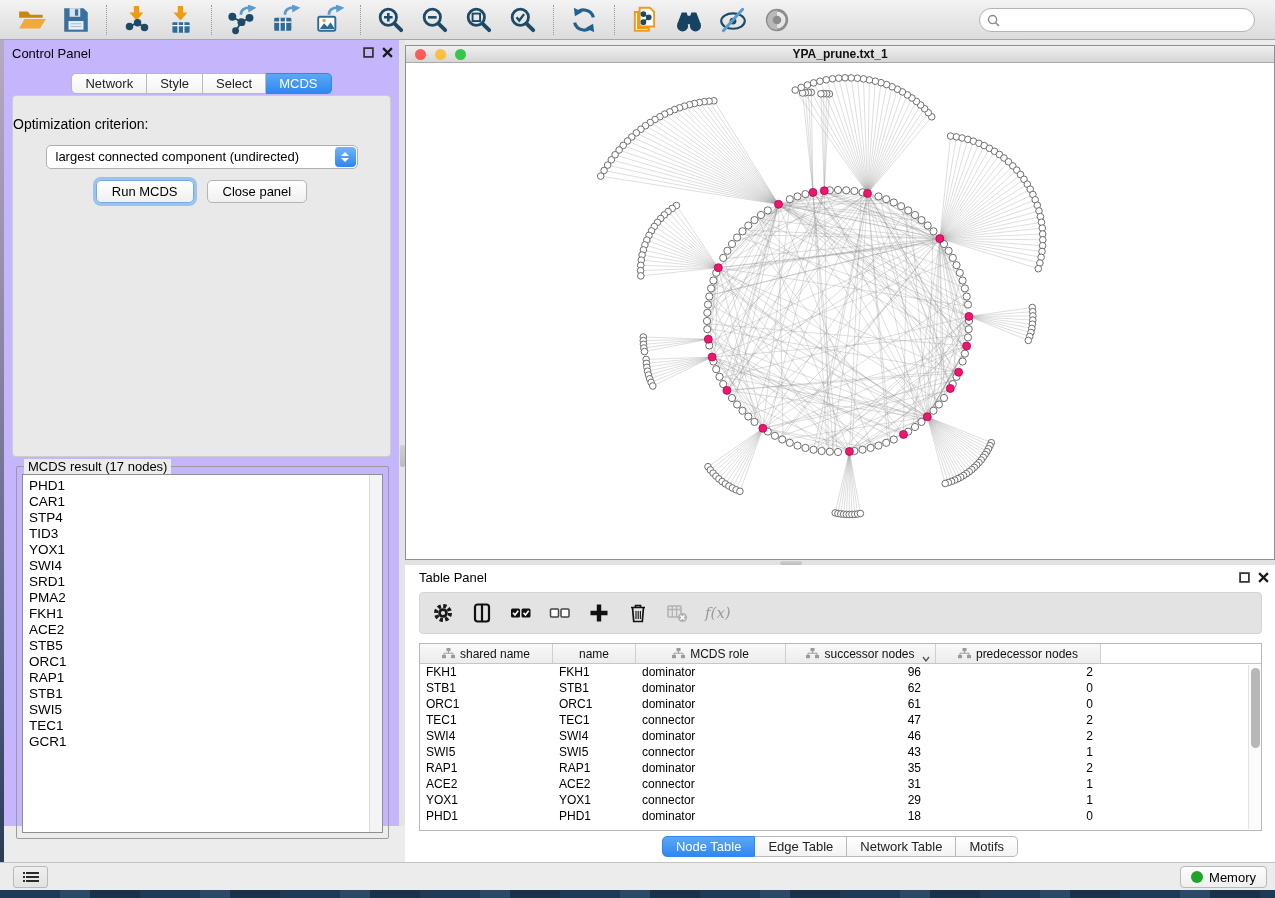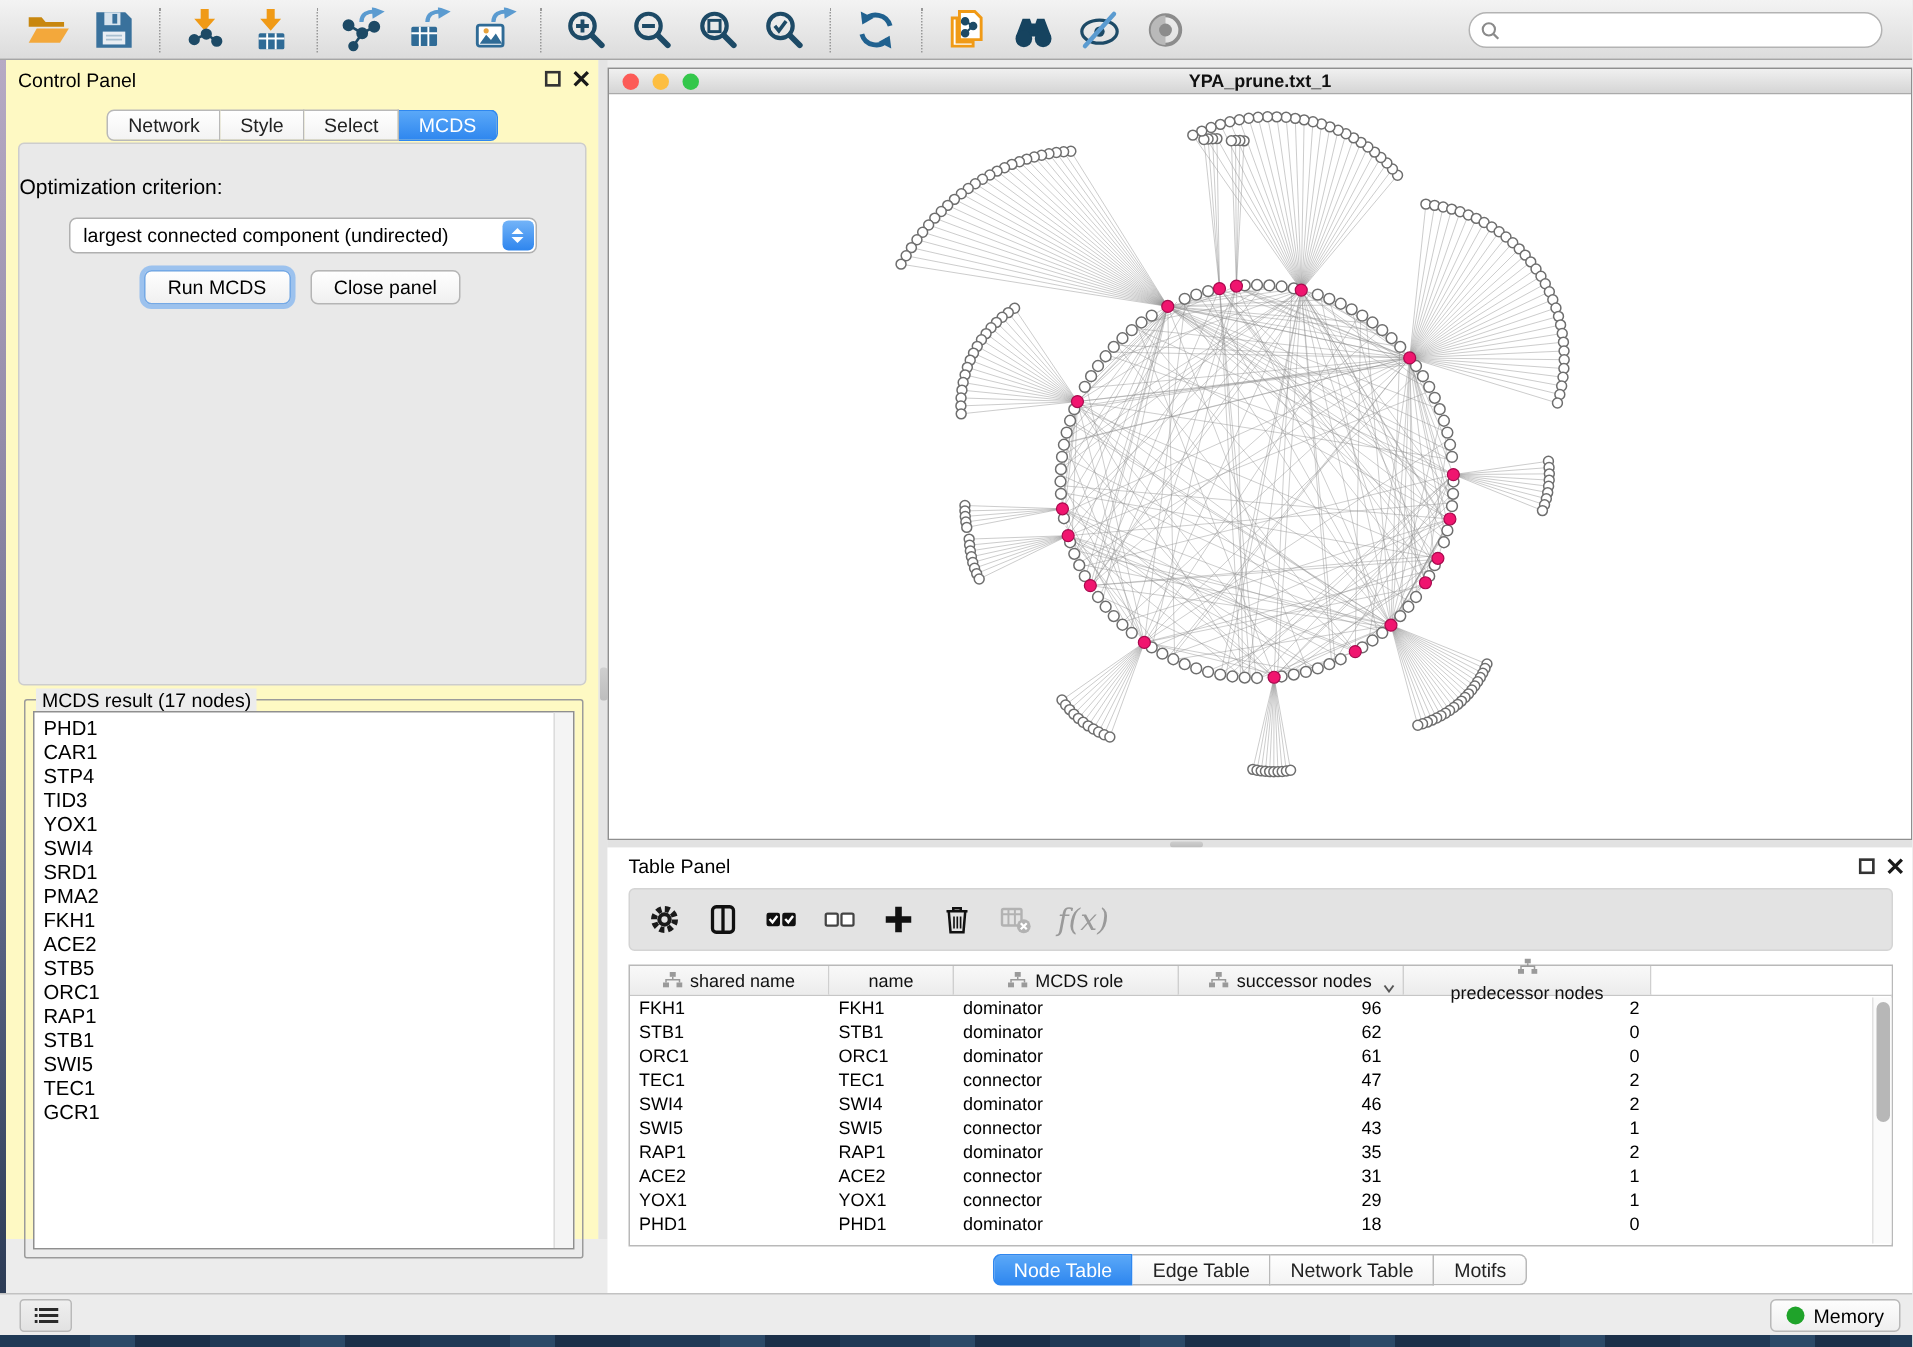--- a/index.html
+++ b/index.html
@@ -20,21 +20,21 @@
   .tb-icon { width:30px; height:30px; margin:0 7px; display:inline-flex; }
   .tb-icon svg { width:100%; height:100%; }
   .tb-sep { height:30px; border-left:1px dotted #989898; margin:0 8px; }
   .tb-search { position:absolute; right:20px; top:8px; width:276px; height:24px;
     border:1px solid #b3b3b3; border-radius:12px; background:#fff;
     display:flex; align-items:center; padding-left:7px; gap:5px; }
   .tb-search svg { width:13px; height:13px; flex:0 0 auto; }
   .tb-search input { border:none; outline:none; flex:1; font-size:13px; background:transparent; height:20px; }
 
   
-  .control-panel { position:absolute; left:4px; top:40px; width:395px; height:786px; background:#fef9c3; }
+  .control-panel { position:absolute; left:4px; top:40px; width:395px; height:786px; background:#c4b5fd; }
   .panel-header { position:relative; height:26px; }
   .panel-header .ph-title { position:absolute; left:8px; top:6px; font-size:13px; color:#000; }
   .ph-icons { position:absolute; right:6px; top:7px; display:flex; gap:8px; }
   .ph-icons span { display:inline-flex; width:11px; height:11px; }
   .ph-icons svg { width:11px; height:11px; }
 
   .seg-tabs { display:flex; justify-content:center; }
   .seg { background:linear-gradient(#ffffff,#f3f3f3); border:1px solid #b9b9b9; border-left:none;
     font-size:13px; color:#222; padding:3px 13px; height:21px; line-height:14px; cursor:default; }
   .seg:first-child { border-left:1px solid #b9b9b9; border-radius:5px 0 0 5px; }
@@ -88,21 +88,21 @@
 
   
   .table-panel { position:absolute; left:405px; top:565px; width:870px; height:297px; background:#ffffff; }
   .tp-header { position:relative; height:24px; }
   .tp-header .ph-title { position:absolute; left:14px; top:5px; font-size:13px; }
   .tp-toolbar { position:absolute; left:14px; right:13px; top:27px; height:42px;
     background:#e3e3e3; border:1px solid #d4d4d4; border-radius:4px;
     display:flex; align-items:center; padding-left:12px; gap:17px; }
   .tt-icon { width:22px; height:22px; display:inline-flex; }
   .tt-icon svg { width:22px; height:22px; }
-  .fx { font-family:"DejaVu Serif", serif; font-style:italic; font-size:20px; color:#9a9a9a; }
+  .fx { font-family:"DejaVu Serif", serif; font-style:italic; font-size:15px; color:#9a9a9a; }
 
   .tp-table { position:absolute; left:14px; right:13px; top:78px; height:188px;
     background:#fff; border:1px solid #b9b9b9; }
   .thead { display:flex; height:20px; border-bottom:1px solid #c6c6c6; font-size:12px; color:#111; }
   .th { display:flex; align-items:center; justify-content:center; gap:5px;
     background:linear-gradient(#f9f9f9,#ececec); border-right:1px solid #cfcfcf; position:relative; }
   .th.filler { background:#fff; border-right:none; flex:1; }
   .th .tree { display:inline-flex; width:13px; height:11px; }
   .th .sort { position:absolute; right:5px; top:7px; }
   .trow { display:flex; height:16px; font-size:12px; color:#000; }
@@ -757,21 +757,21 @@
                   <rect x="9" y="7" width="4" height="3.2"></rect>
                 </g>
                 <path d="M6.5 3.2v2M2 7V5.2h9V7" stroke="#9a9a9a" fill="none"></path>
               </svg>
             </span>
             <span>successor nodes</span>
             <span class="sort"><svg width="8" height="6" viewBox="0 0 8 6">
                 <path d="M1 1l3 4 3-4" fill="none" stroke="#555" stroke-width="1.3"></path>
               </svg></span>
           </div>
-          <div class="th" style="width: 165px; flex-direction: column;">
+          <div class="th" style="width: 165px;">
             <span class="tree">
               <svg viewBox="0 0 13 11">
                 <g fill="#9a9a9a">
                   <rect x="4.5" width="4" height="3.2"></rect>
                   <rect y="7" width="4" height="3.2"></rect>
                   <rect x="9" y="7" width="4" height="3.2"></rect>
                 </g>
                 <path d="M6.5 3.2v2M2 7V5.2h9V7" stroke="#9a9a9a" fill="none"></path>
               </svg>
             </span>

